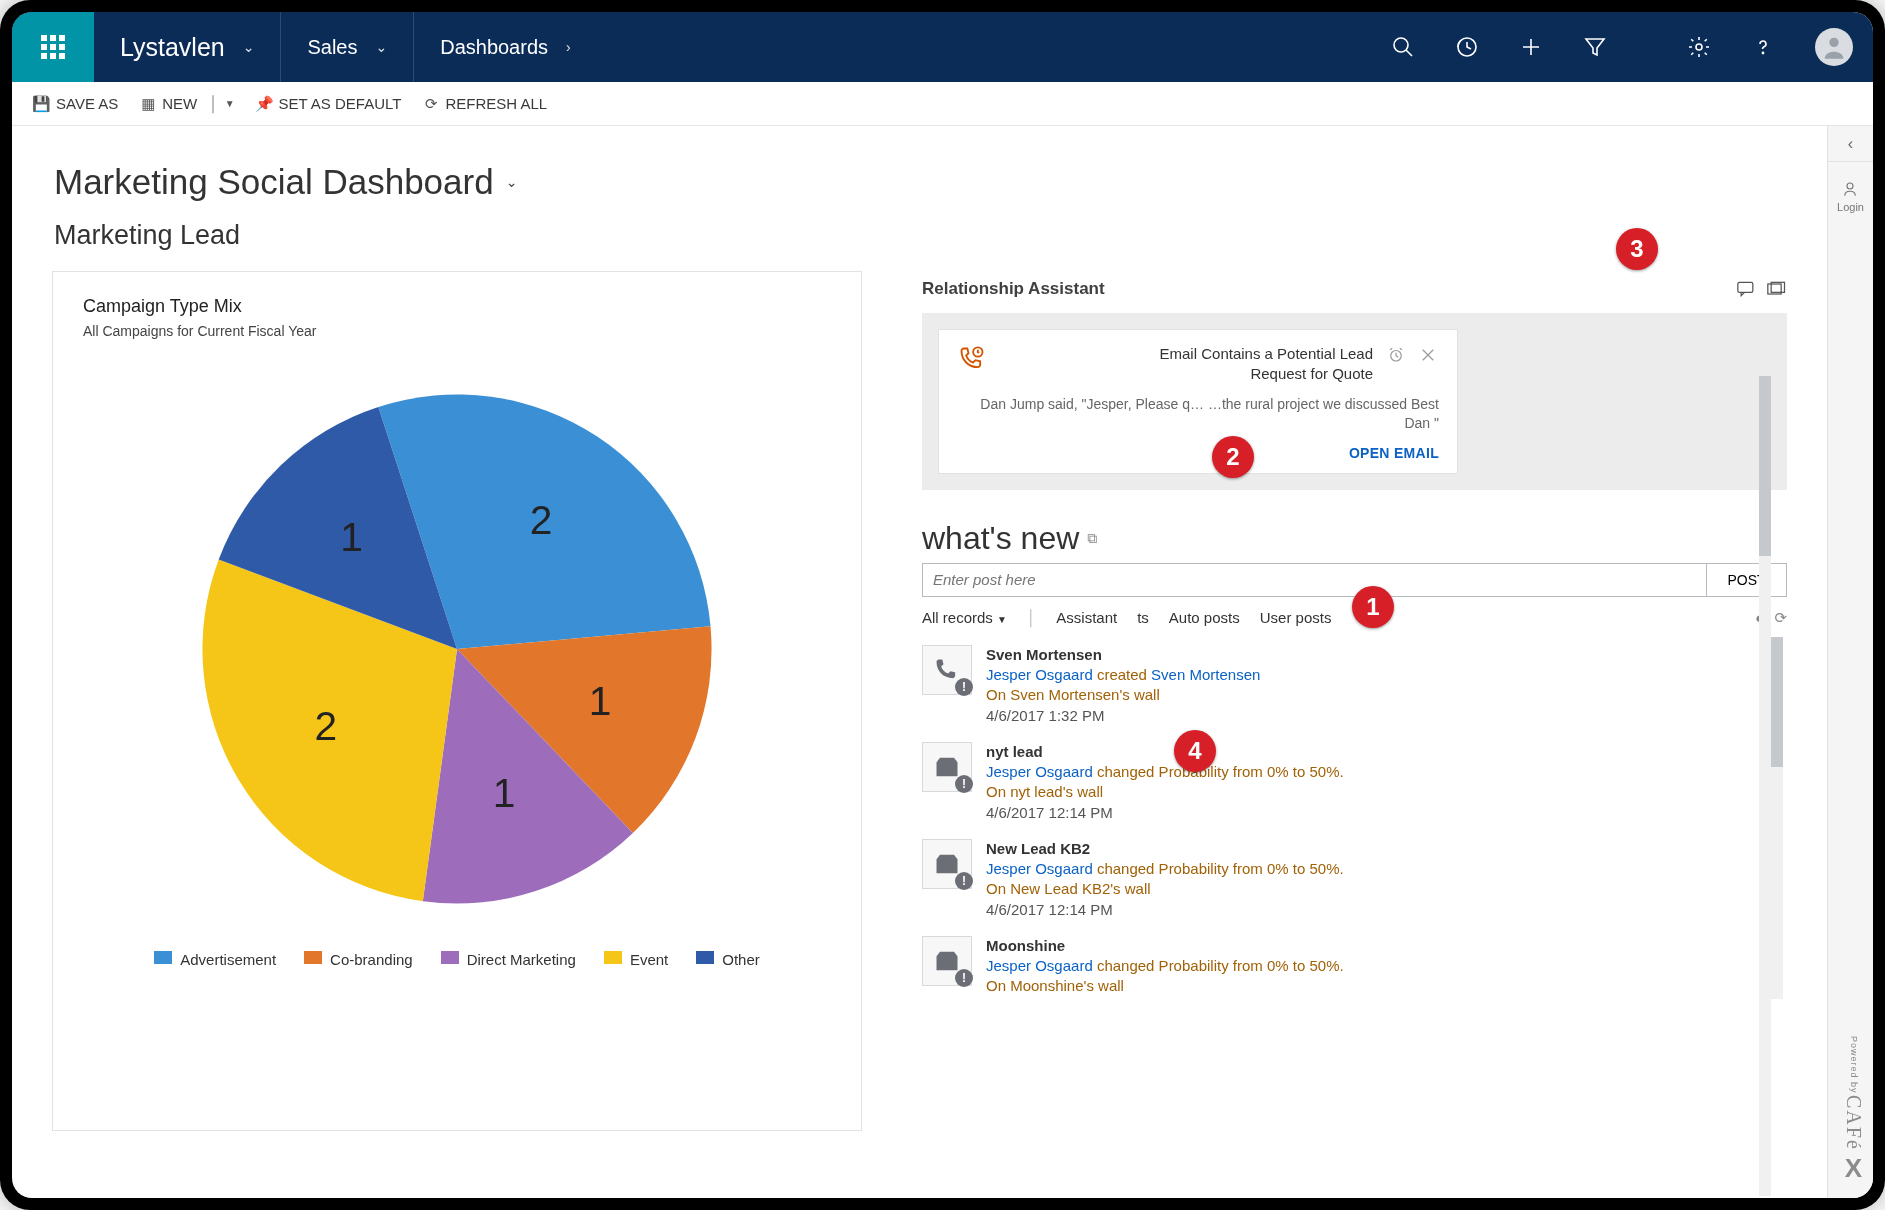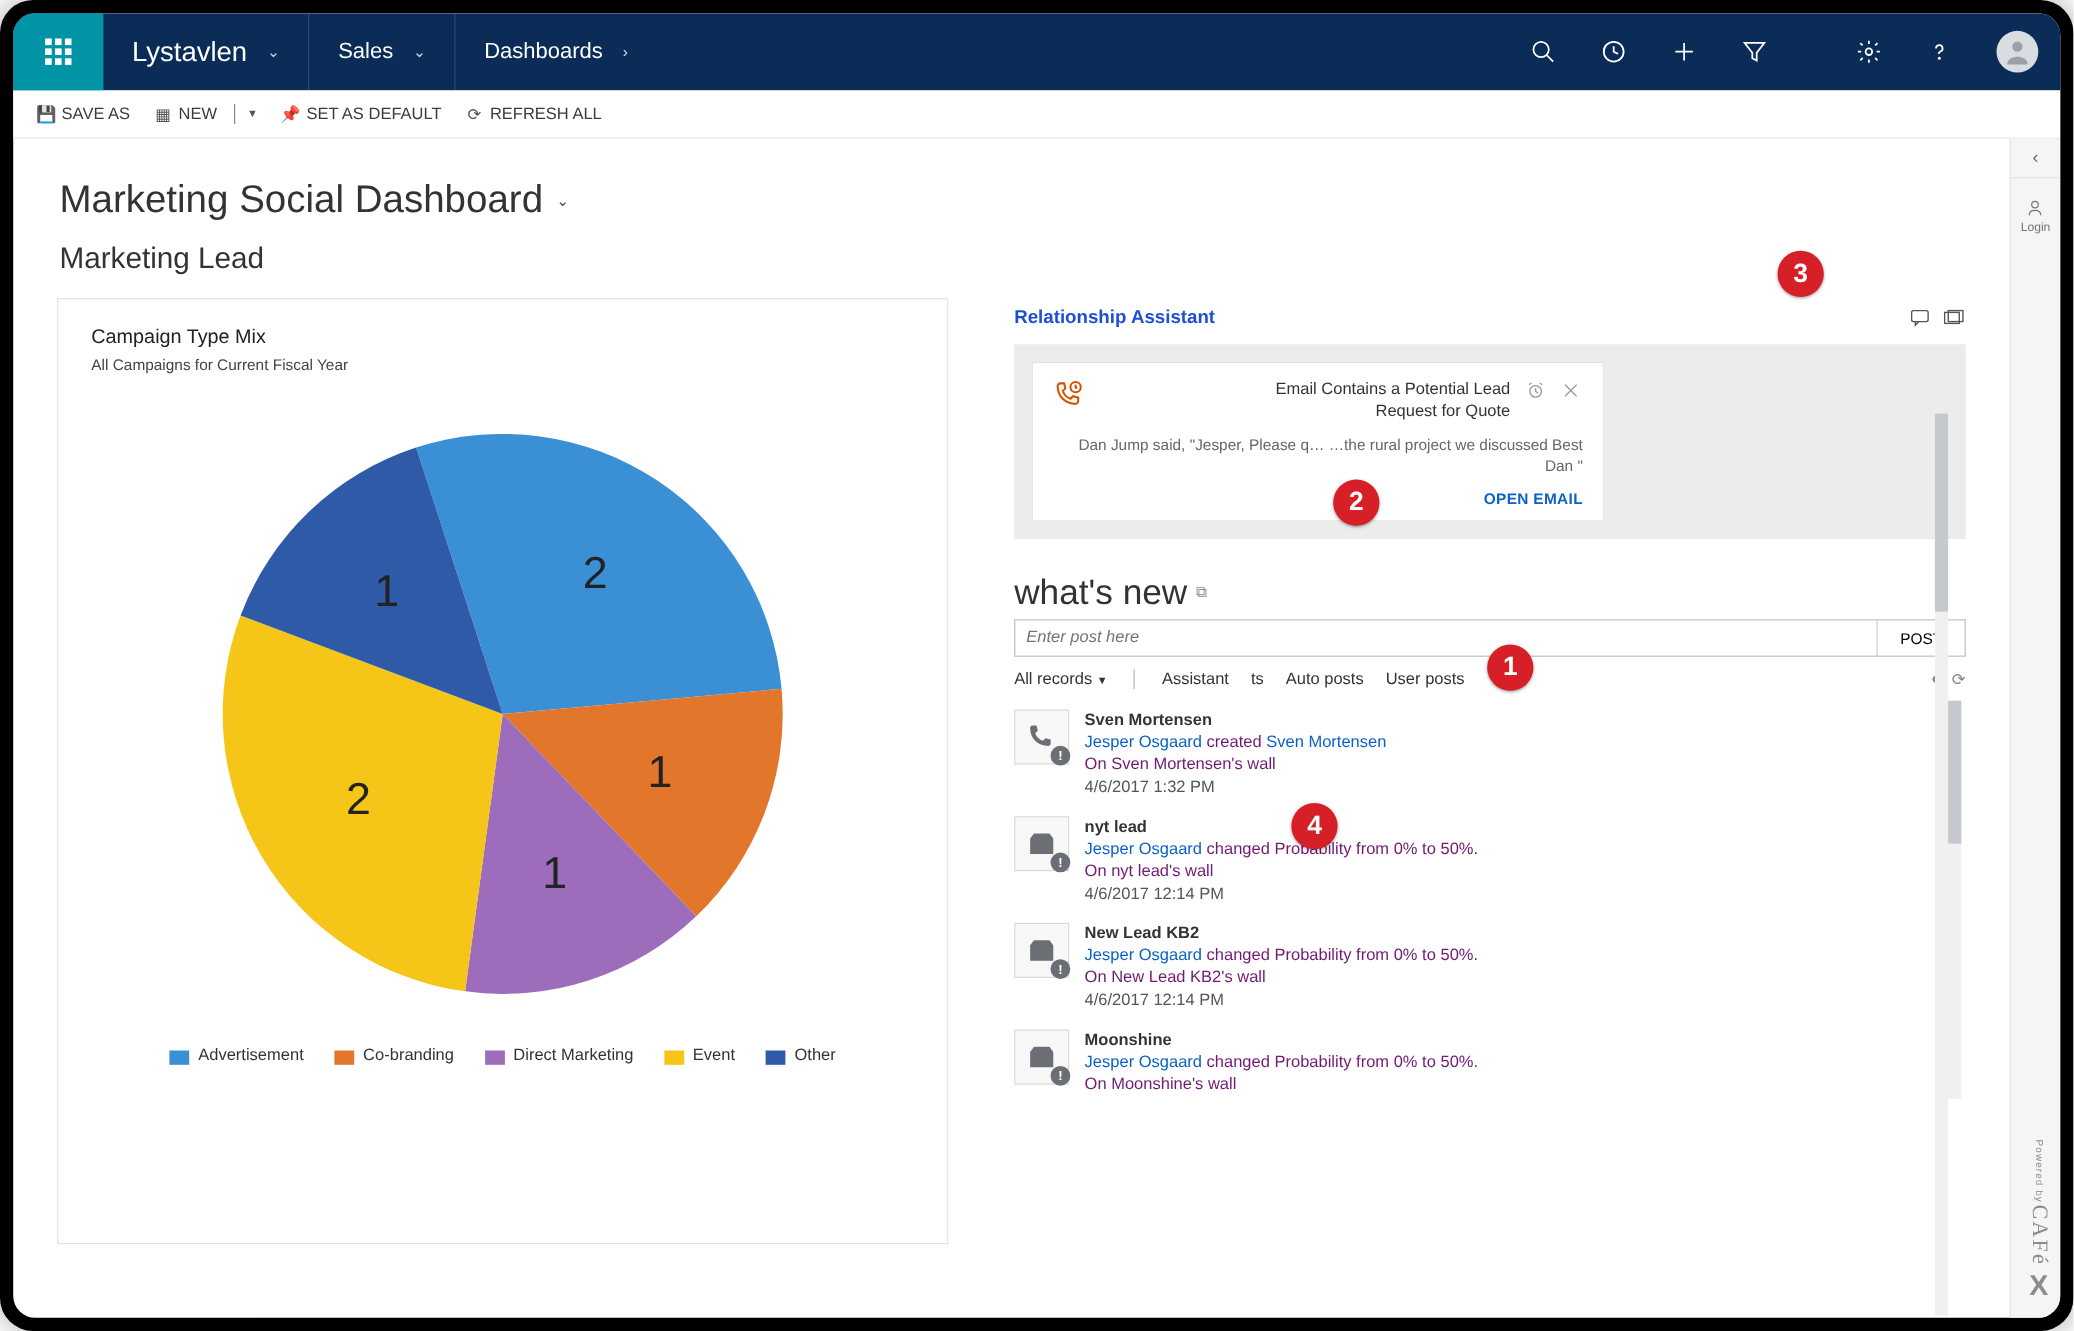--- a/index.html
+++ b/index.html
@@ -47,26 +47,26 @@
 .left { flex:0 0 810px; }
 .right { flex:1; }
 
 .card { border:1px solid #dfe2e6; background:#fff; padding:24px 30px 18px 30px; height:860px; position:relative; }
 .ctitle { font-size:18px; font-weight:400; color:#222; }
 .csub { font-size:14px; color:#444; margin-top:6px; }
 .pie-wrap { margin-top:30px; display:flex; justify-content:center; }
 svg.pie { width:560px; height:560px; }
 .pie text { font-size:16px; fill:#222; }
 .legend { display:flex; gap:28px; justify-content:center; margin-top:22px; font-size:15px; color:#333; flex-wrap:wrap; }
-.lg { display:flex; align-items:flex-end; gap:8px; }
+.lg { display:flex; align-items:flex-start; gap:8px; }
 .sw { width:18px; height:13px; }
 
 
 .ra-head { display:flex; align-items:center; justify-content:space-between; margin-top:8px; }
-.ra-title { font-size:17px; font-weight:700; color:#1d4ed8; }
+.ra-title { font-size:17px; font-weight:700; color:#404040; }
 .ra-icons { display:flex; gap:10px; }
 .ra-icons span { width:20px; height:16px; cursor:pointer; display:inline-flex; align-items:center; justify-content:center; }
 .ra-icons svg { width:20px; height:16px; fill:none; stroke:#555; stroke-width:1.5;}
 .ra-cards { margin-top:14px; background:#ececec; padding:16px; display:flex; gap:16px; overflow:hidden;text-align:right; }
 .ra-card { background:#fff; border:1px solid #e1e1e1; flex:0 0 520px; padding:14px 18px 12px 18px; display:flex; flex-direction:column; gap:12px; }
 .rc-top { display:flex; gap:12px; }
 .rc-ico { width:30px; height:30px; flex:0 0 30px; display:flex; align-items:center; justify-content:center;}
 .rc-ico svg{width:28px;height:28px;fill:none;stroke:#d35400;stroke-width:1.6;}
 .rc-ico.blue svg{stroke:#1f4f9e;}
 .rc-titles { flex:1; font-size:15px; color:#333; line-height:1.3; }
@@ -91,21 +91,21 @@
 .filters .ref { margin-left:auto; display:flex; gap:10px; color:#888; }
 .filters .ref span{cursor:pointer;}
 .feed { margin-top:10px; display:flex; flex-direction:column; }
 .fitem { display:flex; gap:14px; padding:8px 0; }
 .fico { width:50px; height:50px; border:1px solid #d7d9dc; background:#f7f7f7; display:flex; align-items:center; justify-content:center; position:relative;}
 .fico svg{width:28px;height:28px;fill:#6b6f75;}
 .fico .badge{position:absolute;right:-2px;bottom:-2px;width:18px;height:18px;border-radius:50%;background:#6b6f75;display:flex;align-items:center;justify-content:center;color:#fff;font-size:12px;font-weight:700;}
 .ftxt { font-size:15px; color:#333; line-height:1.35;}
 .ftxt .name{font-weight:700;}
 .ftxt .link{color:#0b62c4; cursor:pointer;}
-.ftxt .sub{color:#701a75;}
+.ftxt .sub{color:#a16207;}
 .ftxt .time{color:#555;}
 
 
 .callout { position:absolute; width:42px; height:42px; border-radius:50%; background:#d71f27; color:#fff; font-size:24px; font-weight:600; display:flex; align-items:center; justify-content:center; z-index:50; pointer-events:none; box-shadow:0 1px 3px rgba(0,0,0,.4);}
 
 
 .vscroll{position:absolute;right:56px;top:250px;width:12px;height:820px;background:#f0f0f0;}
 .vscroll .thumb{position:absolute;left:0;top:0;width:12px;height:180px;background:#c5c8cc;}
 .vscroll2{position:absolute;right:4px;top:0;width:12px;bottom:6px;background:#f0f0f0;}
 .vscroll2 .thumb{position:absolute;left:0;top:0;width:12px;height:130px;background:#c5c8cc;}

